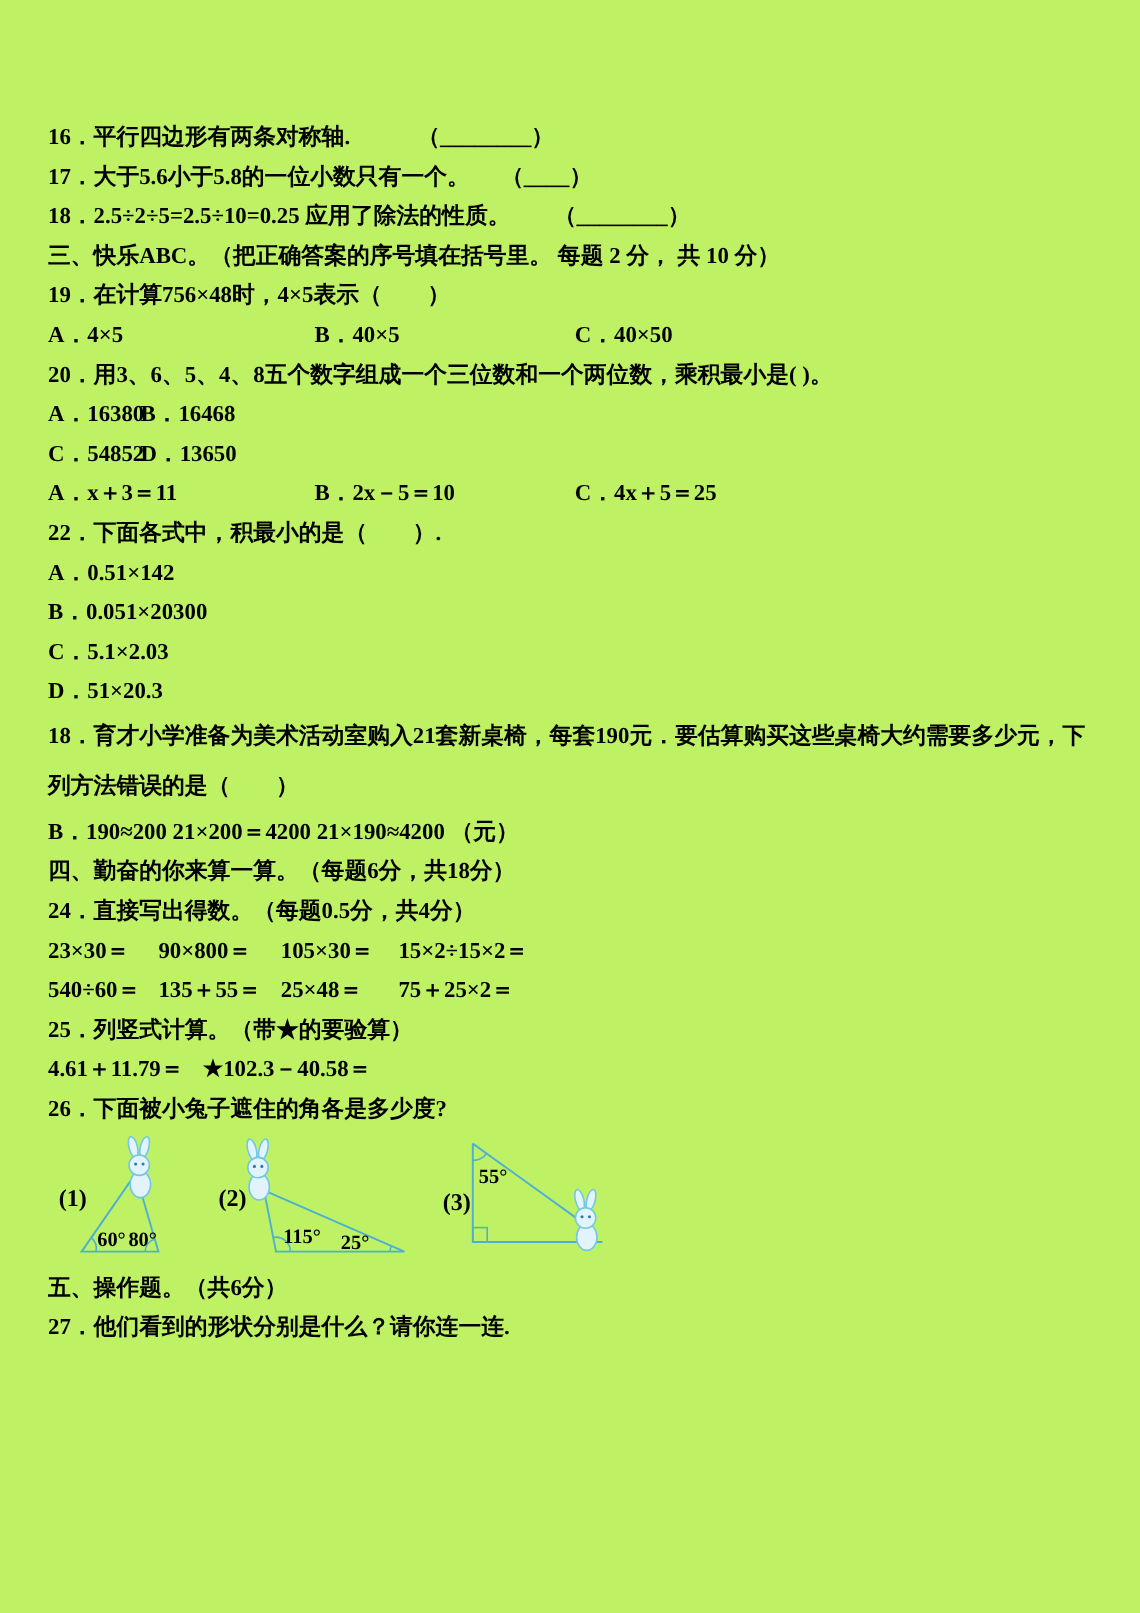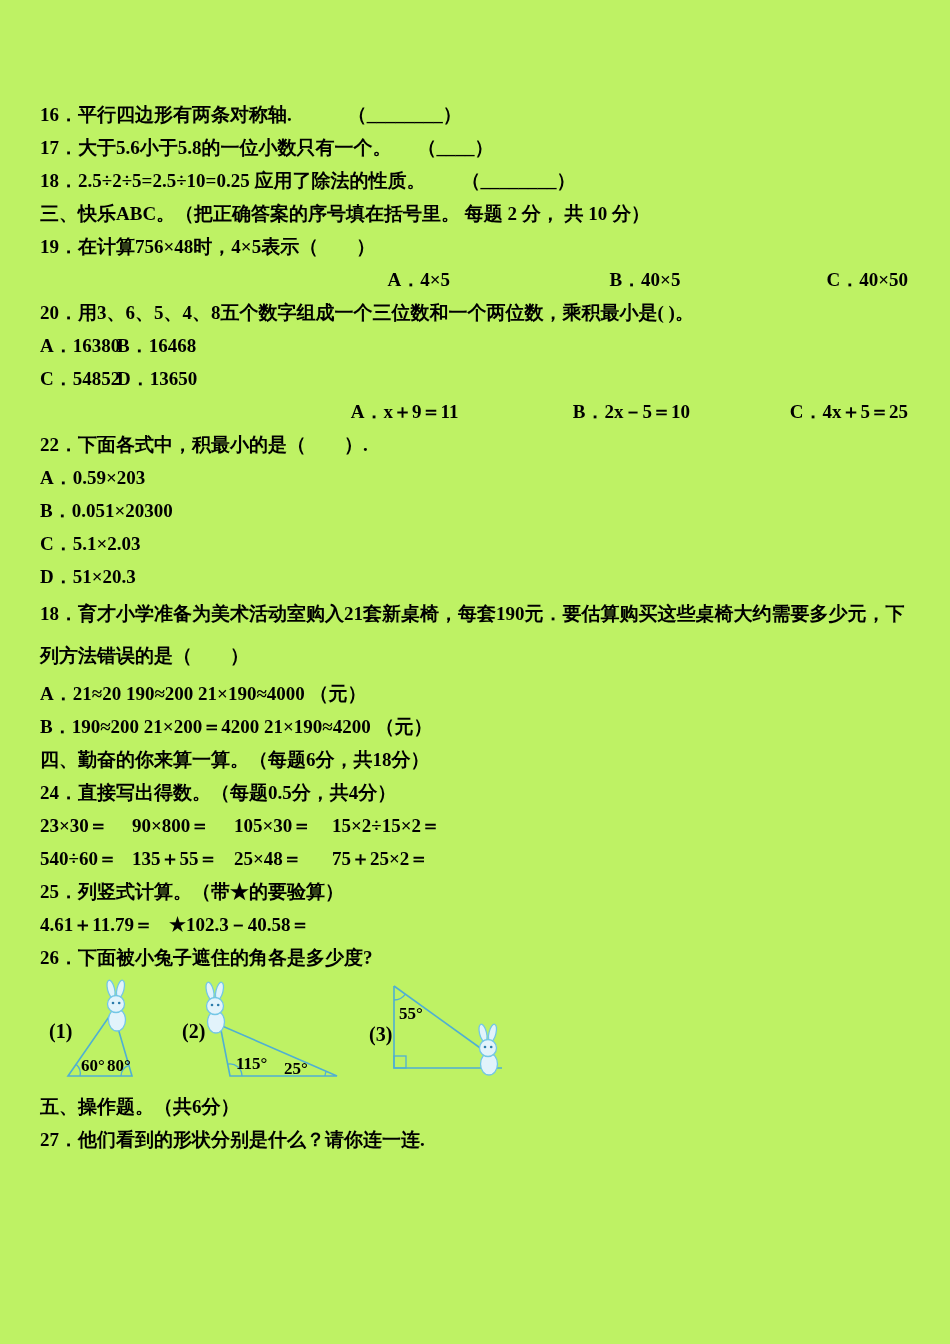--- a/index.html
+++ b/index.html
@@ -7,21 +7,21 @@
     width:950px;height:1344px;background:#bef264;color:#000;
     font-family:"Liberation Serif","DejaVu Serif",serif;font-weight:bold;
     font-size:19px;box-sizing:border-box;padding:98px 42px 0 40px;
     position:relative;overflow:hidden;
   }
   .line{line-height:33px;white-space:nowrap;}
   .para{line-height:42px;white-space:normal;}
   .blank16{margin-left:56px;}
   .blank17{margin-left:26px;}
   .blank18{margin-left:36px;}
-  .opt3{display:flex;justify-content:flex-end;}
+  .opt3{display:flex;}
   .opt3 .o1{display:inline-block;width:222px;}
   .opt3 .o2{display:inline-block;width:217px;}
   .pair .p1{display:inline-block;width:77px;}
   .calc span{display:inline-block;}
   .calc .c1{width:92px;}
   .calc .c2{width:102px;}
   .calc .c3{width:98px;}
   .e1{margin-right:16px;}
   .figure-wrap{margin-top:4px;height:112px;}
   svg text{font-family:"Liberation Serif","DejaVu Serif",serif;font-weight:bold;fill:#000;}
@@ -52,33 +52,32 @@
 
   <div class="line">20．用3、6、5、4、8五个数字组成一个三位数和一个两位数，乘积最小是( )。</div>
   <div class="line pair">
     <span class="p1">A．16380</span><span>B．16468</span>
   </div>
   <div class="line pair">
     <span class="p1">C．54852</span><span>D．13650</span>
   </div>
 
   <div class="line opt3">
-    <span class="o1">A．x＋9＝11</span>
+    <span class="o1">A．x＋3＝11</span>
       <span class="o2">B．2x－5＝10</span>
       <span>C．4x＋5＝25</span>
   </div>
 
   <div class="line">22．下面各式中，积最小的是（　　）.</div>
-  <div class="line">A．0.59×203</div>
+  <div class="line">A．0.51×142</div>
   <div class="line">B．0.051×20300</div>
   <div class="line">C．5.1×2.03</div>
   <div class="line">D．51×20.3</div>
 
   <div class="para">18．育才小学准备为美术活动室购入21套新桌椅，每套190元．要估算购买这些桌椅大约需要多少元，下列方法错误的是（　　）</div>
-  <div class="line">A．21≈20 190≈200  21×190≈4000 （元）</div>
   <div class="line">B．190≈200 21×200＝4200  21×190≈4200 （元）</div>
 
   <div class="line">四、勤奋的你来算一算。（每题6分，共18分）</div>
 
   <div class="line">24．直接写出得数。（每题0.5分，共4分）</div>
   <div class="line calc">
     <span class="c1">23×30＝</span><span class="c2">90×800＝</span><span class="c3">105×30＝</span><span>15×2÷15×2＝</span>
   </div>
   <div class="line calc">
     <span class="c1">540÷60＝</span><span class="c2">135＋55＝</span><span class="c3">25×48＝</span><span>75＋25×2＝</span>

